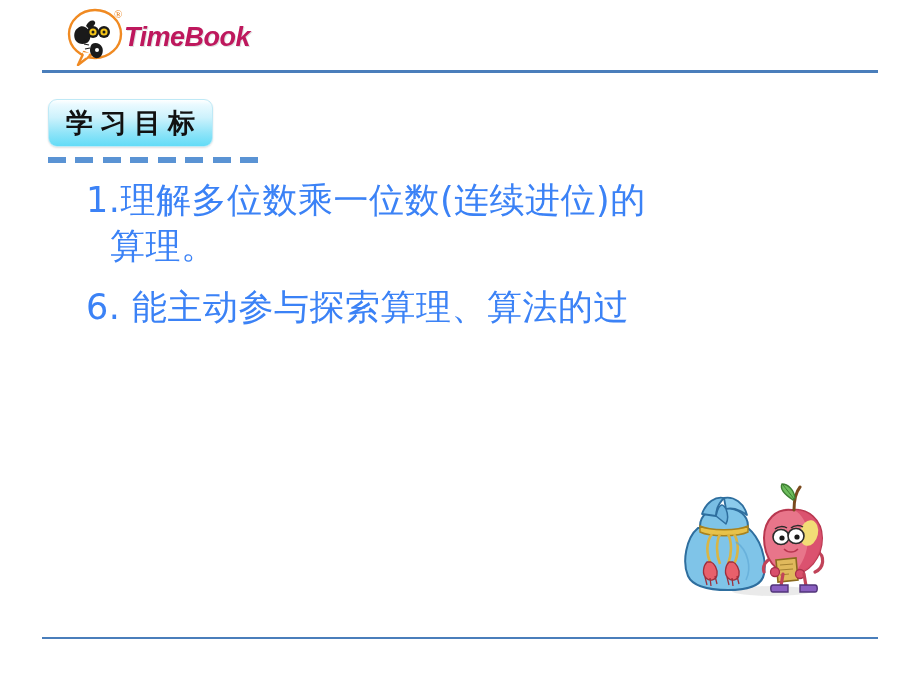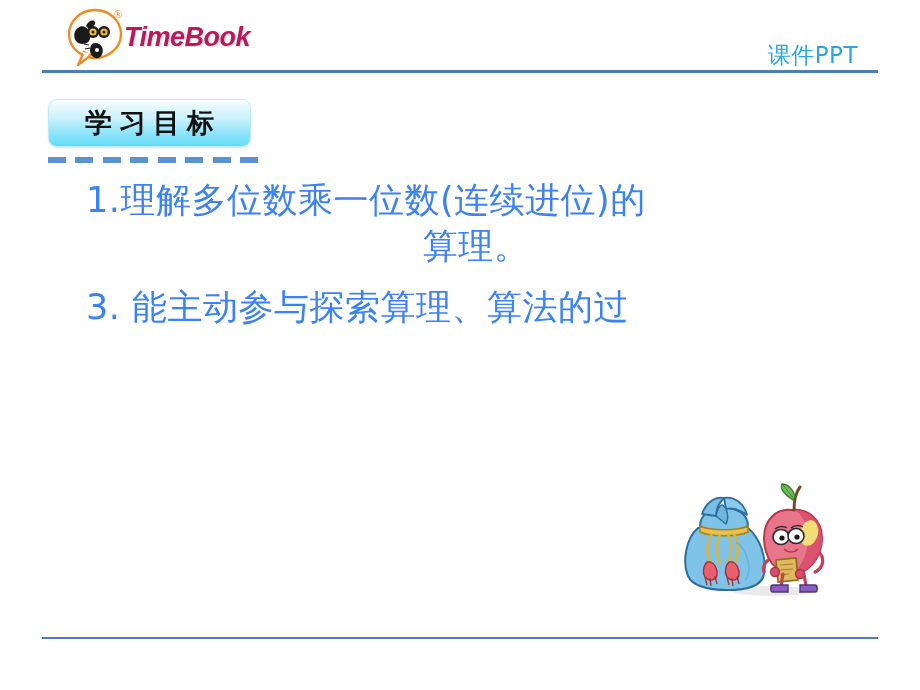--- a/index.html
+++ b/index.html
@@ -81,21 +81,21 @@
     position: absolute;
     left: 42px; top: 637px;
     width: 836px; height: 2px;
     background: #4A7EBB;
   }
 
   
   .badge {
     position: absolute;
     left: 48px; top: 99px;
-    width: 203px; height: 48px;
+    width: 165px; height: 48px;
     border-radius: 9px;
     background: linear-gradient(to bottom,
                 #ffffff 0%,
                 #eafaff 10%,
                 #cdf2fc 38%,
                 #8fe4f8 72%,
                 #63dcf7 100%);
     border: 1px solid #bfe9f6;
     box-shadow: 0 1px 2px rgba(0,0,0,0.12);
   }
@@ -138,21 +138,21 @@
   .obj {
     font-family: "DejaVu Sans", "Liberation Sans", sans-serif;
     font-size: 35px;
     line-height: 1.30;
     color: #3b82f6;
     margin-bottom: 16px;
     letter-spacing: 0.5px;
     text-indent: 0;
   }
   .obj .ind { padding-left: 0; }
-  .obj-line2 { display: block; padding-left: 24px; text-align: center; }
+  .obj-line2 { display: block; padding-left: 24px; }
 
   
   .illus {
     position: absolute;
     left: 676px; top: 476px;
     width: 172px; height: 122px;
   }
 
   
   [data-interactable="true"] { cursor: default; }
@@ -191,21 +191,20 @@
 
           <path d="M26 34 L22 31 M27 37 L22 36 M28 40 L23 41" stroke="#1a1a1a" stroke-width="1.2" fill="none"></path>
         </svg>
       </span>
 
       <span class="logo-reg" data-interactable="false">®</span>
 
       <span class="logo-word" data-interactable="false">TimeBook</span>
     </div>
 
-    <div class="header-right" data-interactable="false">课件PPT</div>
   </div>
 
   <div class="rule-top" data-interactable="false"></div>
 
   <div class="badge" data-interactable="false">
     <div class="badge-text" data-interactable="false">学习目标</div>
   </div>
 
   <div class="dashes" data-interactable="false">
     <span data-interactable="false"></span>
@@ -220,21 +219,21 @@
 
   <div class="objectives" data-interactable="false">
 
     <div class="obj" data-interactable="false">
       <span class="ind" data-interactable="false">1.理解多位数乘一位数(连续进位)的</span>
       <span class="obj-line2" data-interactable="false">算理。</span>
     </div>
 
 
     <div class="obj" data-interactable="false">
-      <span class="ind" data-interactable="false">3. 能主动参与探索算理、算法的过</span>
+      <span class="ind" data-interactable="false">6. 能主动参与探索算理、算法的过</span>
     </div>
   </div>
 
   <div class="illus" data-interactable="false">
     <svg viewBox="0 0 172 122" width="172" height="122" aria-hidden="true">
 
       <ellipse cx="96" cy="115" rx="40" ry="5" fill="#d9d9d9" opacity="0.55"></ellipse>
 
       <g>
 

